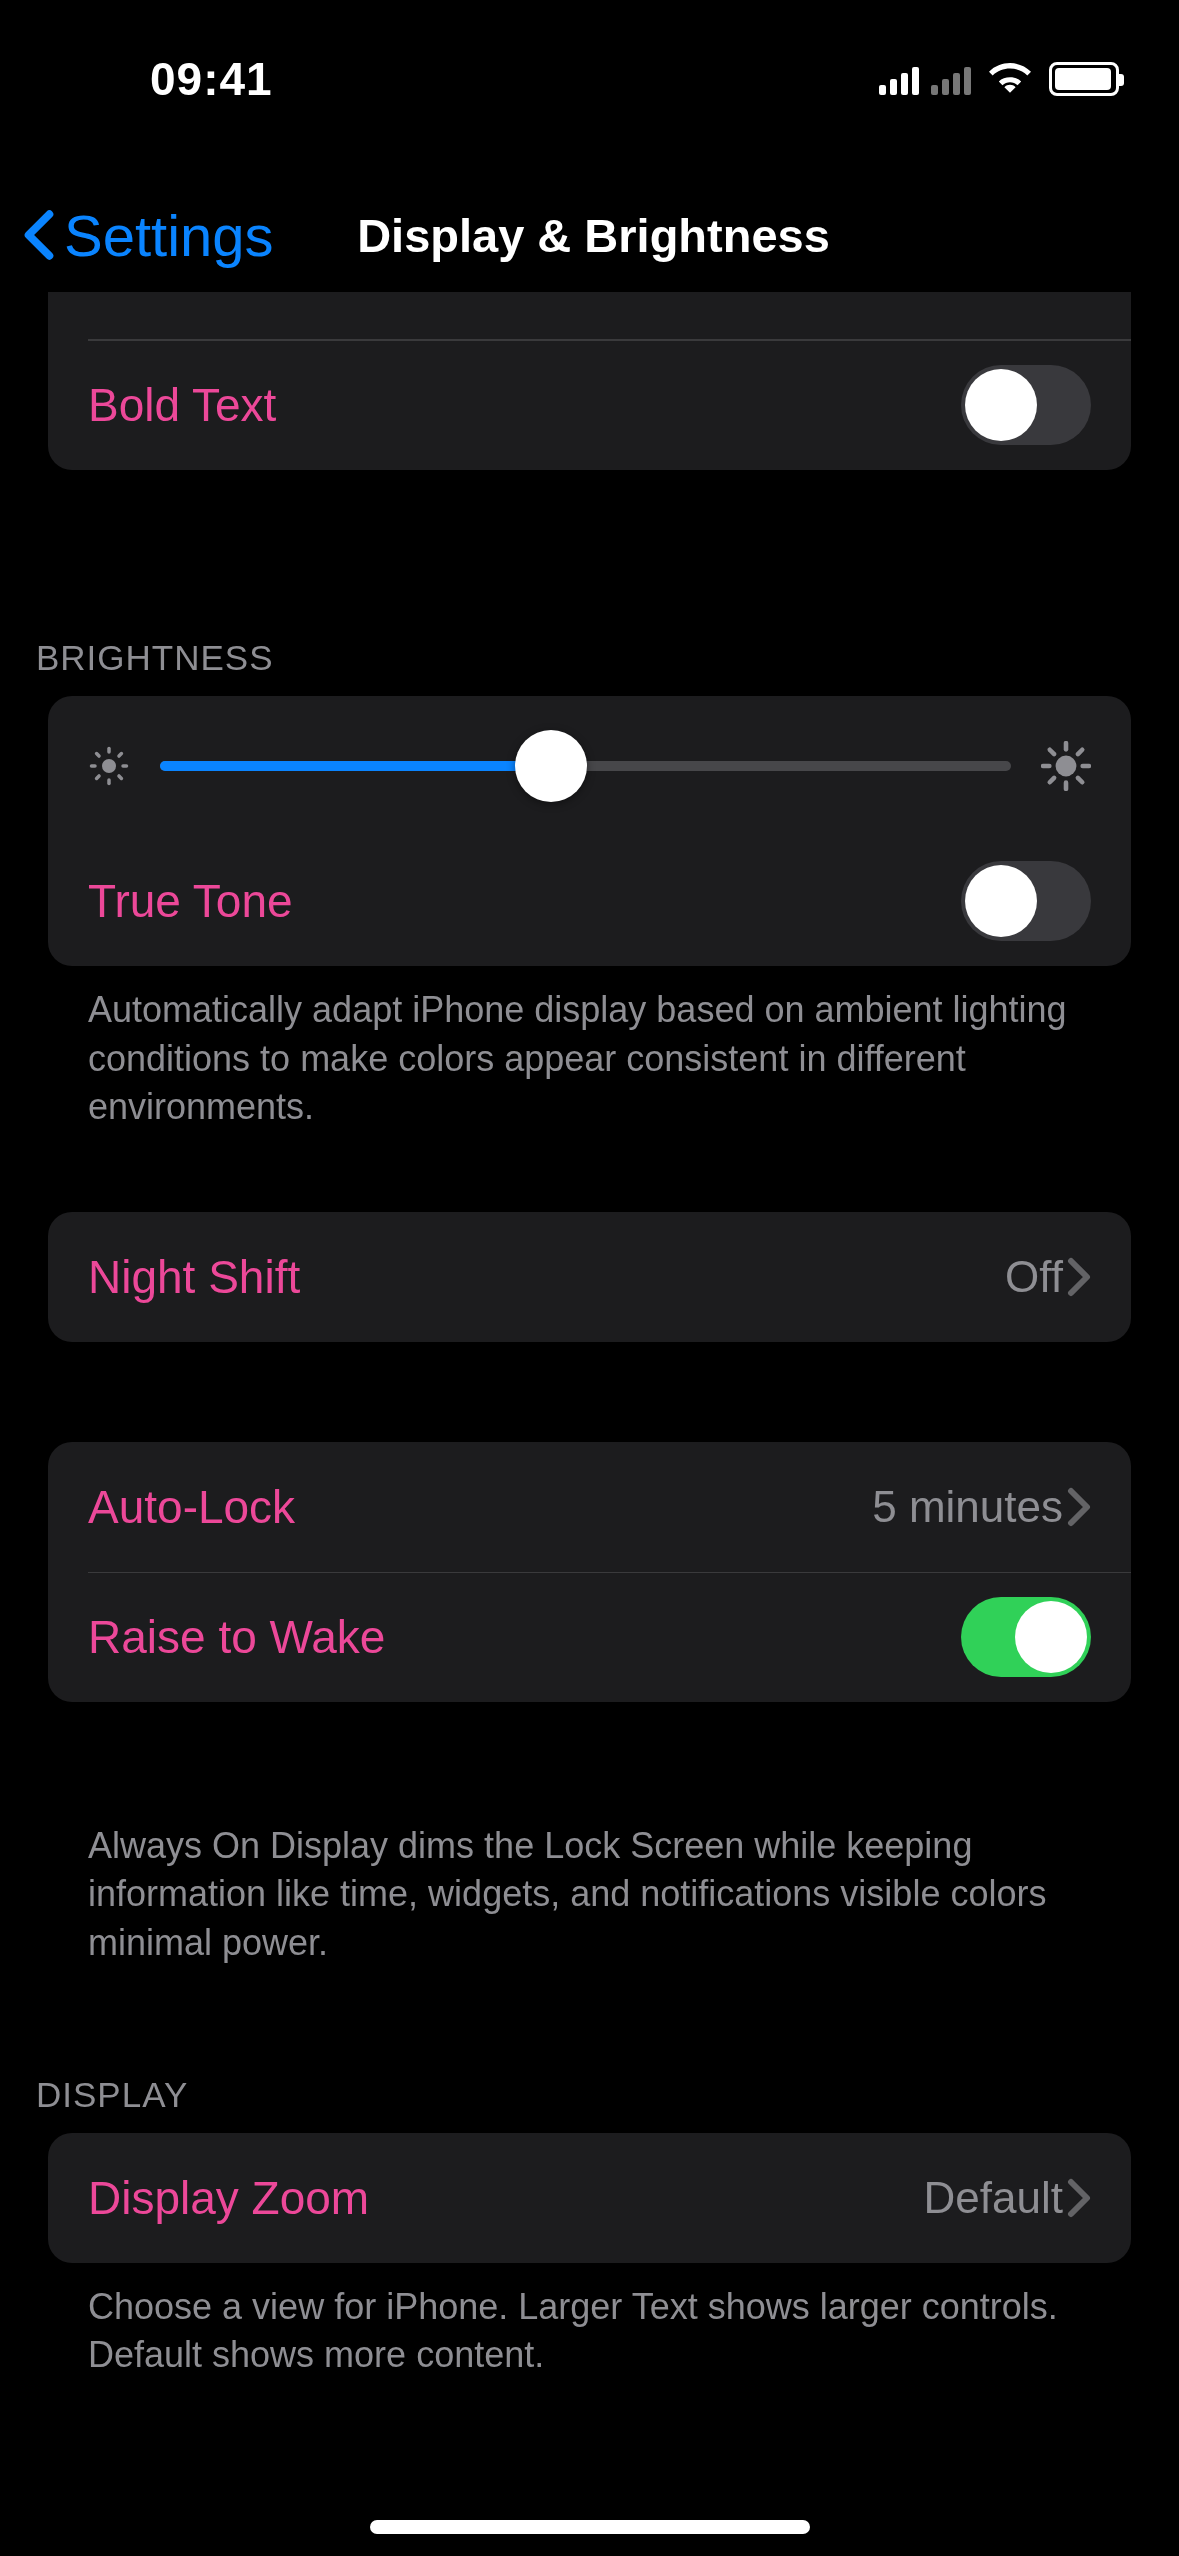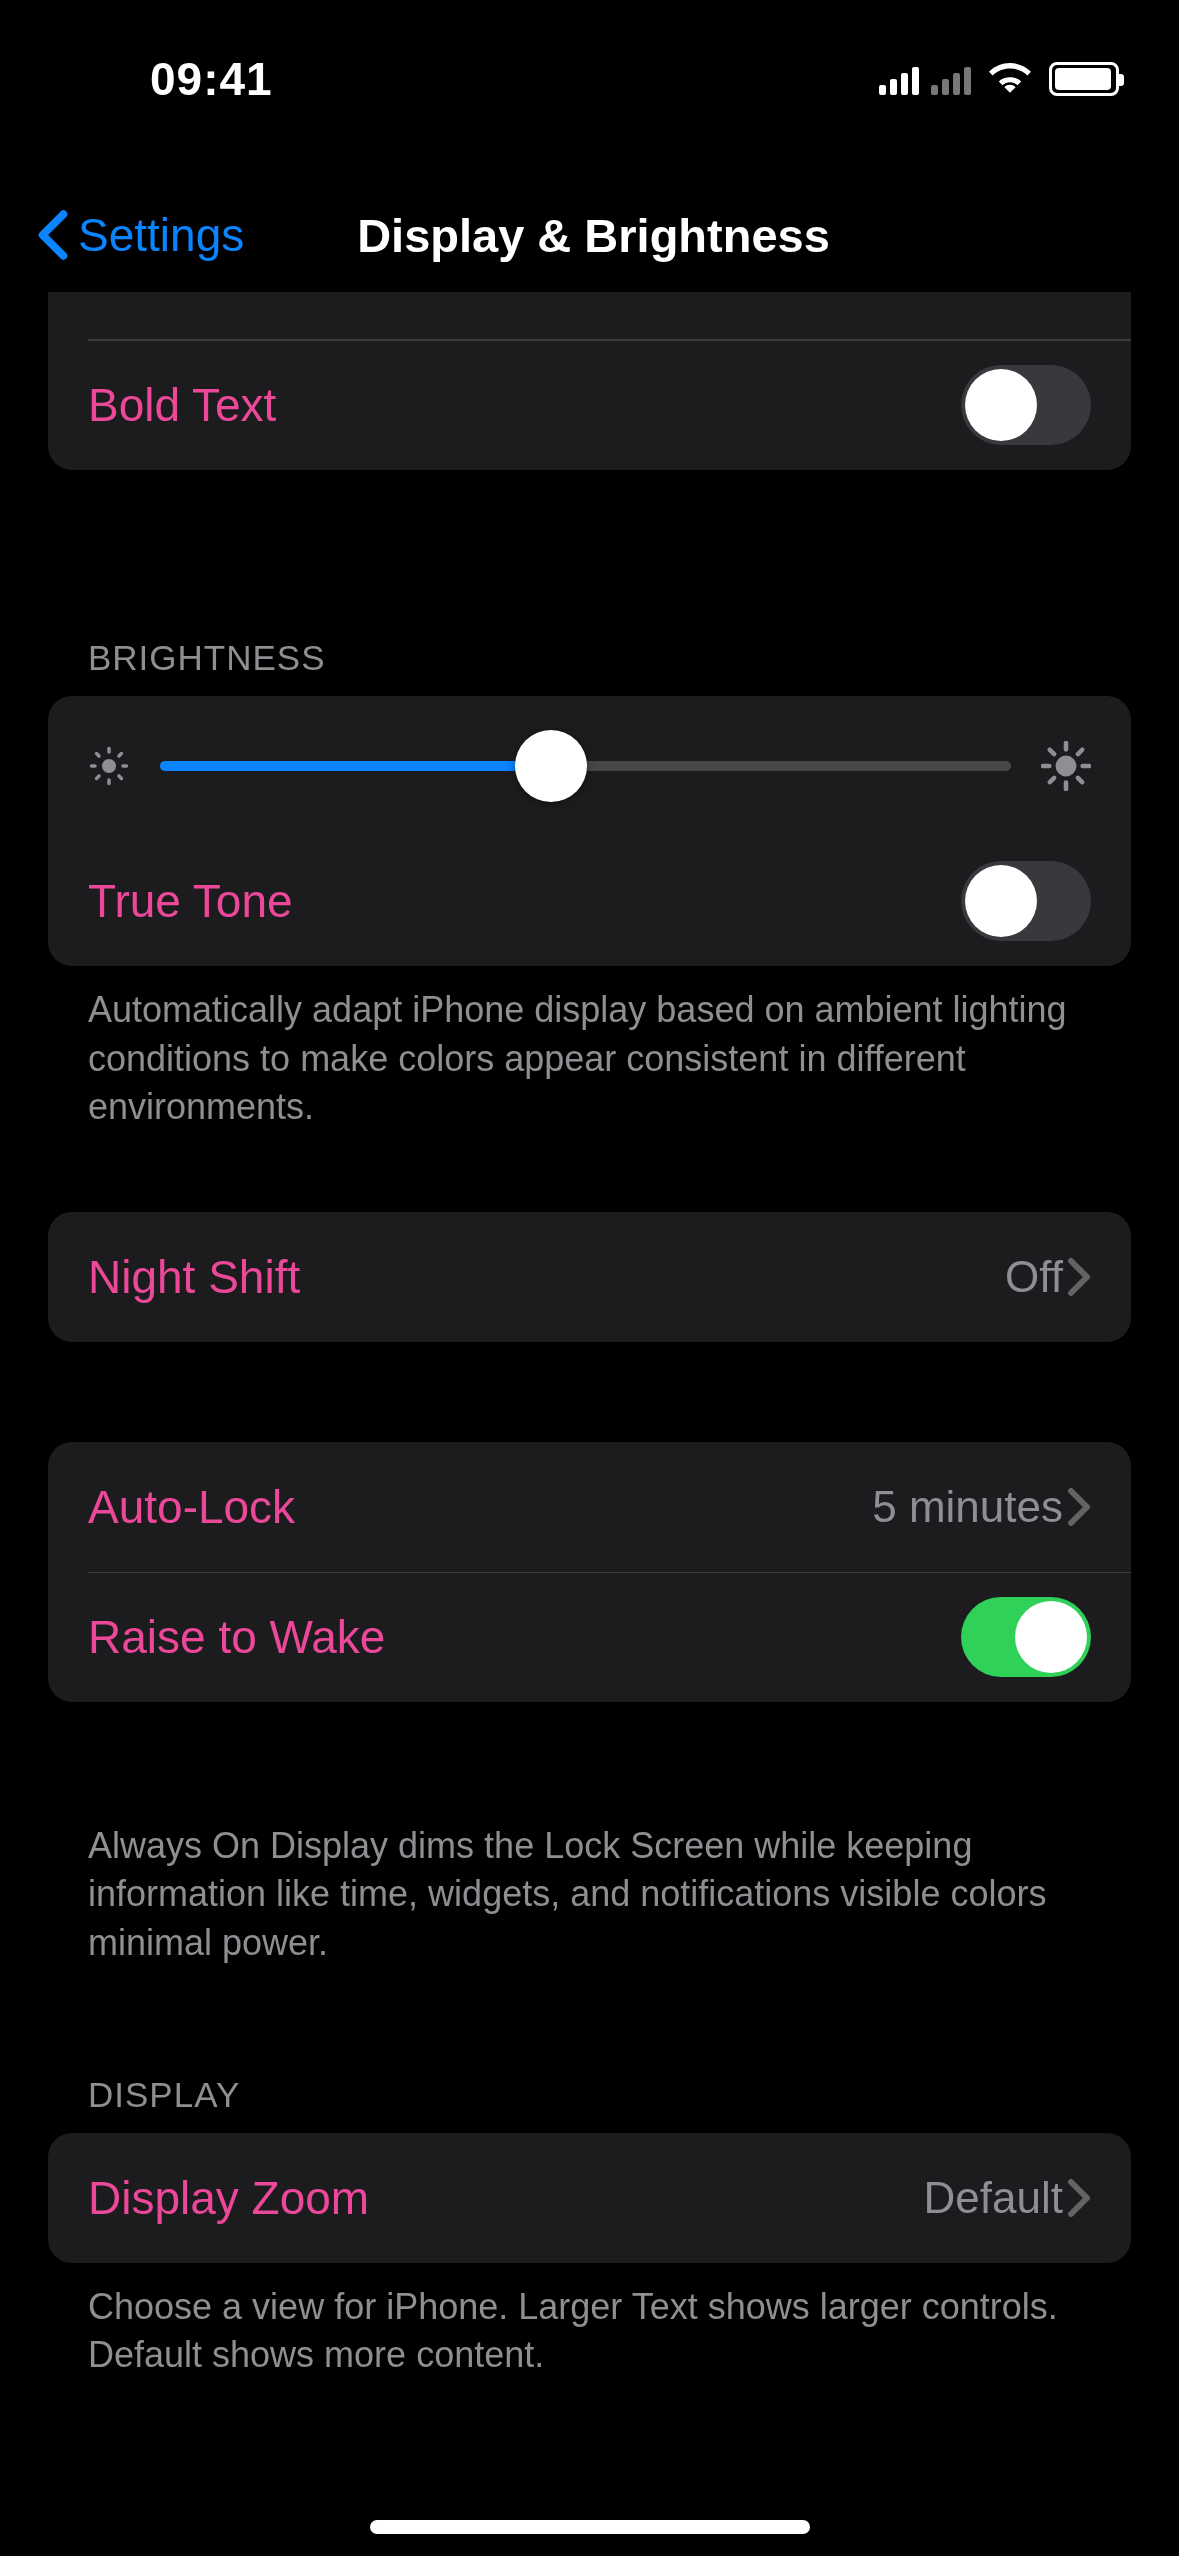--- a/index.html
+++ b/index.html
@@ -20,29 +20,29 @@
   .signal-bars span:nth-child(6){height:16px;background:#777;}
   .signal-bars span:nth-child(7){height:22px;background:#777;}
   .signal-bars span:nth-child(8){height:28px;background:#777;}
   .wifi-icon svg { width: 42px; height: 32px; }
   .battery-icon { width: 70px; height: 34px; border: 3px solid #fff; border-radius: 8px; position: relative; }
   .battery-icon::after { content: ""; position: absolute; right: -8px; top: 9px; width: 5px; height: 12px; background: #fff; border-radius: 0 3px 3px 0; }
   .battery-fill { position: absolute; left: 3px; top: 3px; bottom: 3px; width: 56px; background: #fff; border-radius: 4px; }
 
   
   .nav-bar { position: absolute; top: 180px; left: 0; right: 0; height: 110px; display: flex; align-items: center; }
-  .nav-back { display: flex; align-items: center; gap: 8px; color: #0a84ff; font-size: 46px; padding-left: 36px; }
+  .nav-back { display: flex; align-items: center; gap: 8px; color: #0a84ff; font-size: 58px; padding-left: 22px; }
   .nav-back svg { width: 34px; height: 52px; }
   .nav-title { position: absolute; left: 8px; right: 0; text-align: center; font-size: 47px; font-weight: 600; pointer-events: none; }
 
   
   .content { position: absolute; top: 292px; left: 0; right: 0; bottom: 0; overflow: hidden; }
 
   .group { margin: 0 48px; background: #1c1c1e; border-radius: 24px; overflow: hidden; }
-  .group-header { color: #8e8e93; font-size: 35px; letter-spacing: 1px; text-transform: uppercase; padding: 0 48px 18px 88px; margin-top: 68px; }
+  .group-header { color: #8e8e93; font-size: 35px; letter-spacing: 1px; text-transform: uppercase; padding: 0 48px 18px 36px; margin-top: 68px; }
   .group-footer { color: #8e8e93; font-size: 36px; line-height: 1.35; padding: 20px 48px 0 88px; }
 
   .row { display: flex; align-items: center; min-height: 130px; padding: 0 40px; position: relative; }
   .row + .row::before { content: ""; position: absolute; left: 40px; right: 0; top: 0; height: 1px; background: #3a3a3c; }
   .row-label { font-size: 46px; color: #ec4899; flex: 0 0 auto; }
   .row-spacer { flex: 1; }
   .row-value { font-size: 44px; color: #8e8e93; margin-right: 4px; }
   .chevron svg { width: 24px; height: 40px; display: block; }
 
   

